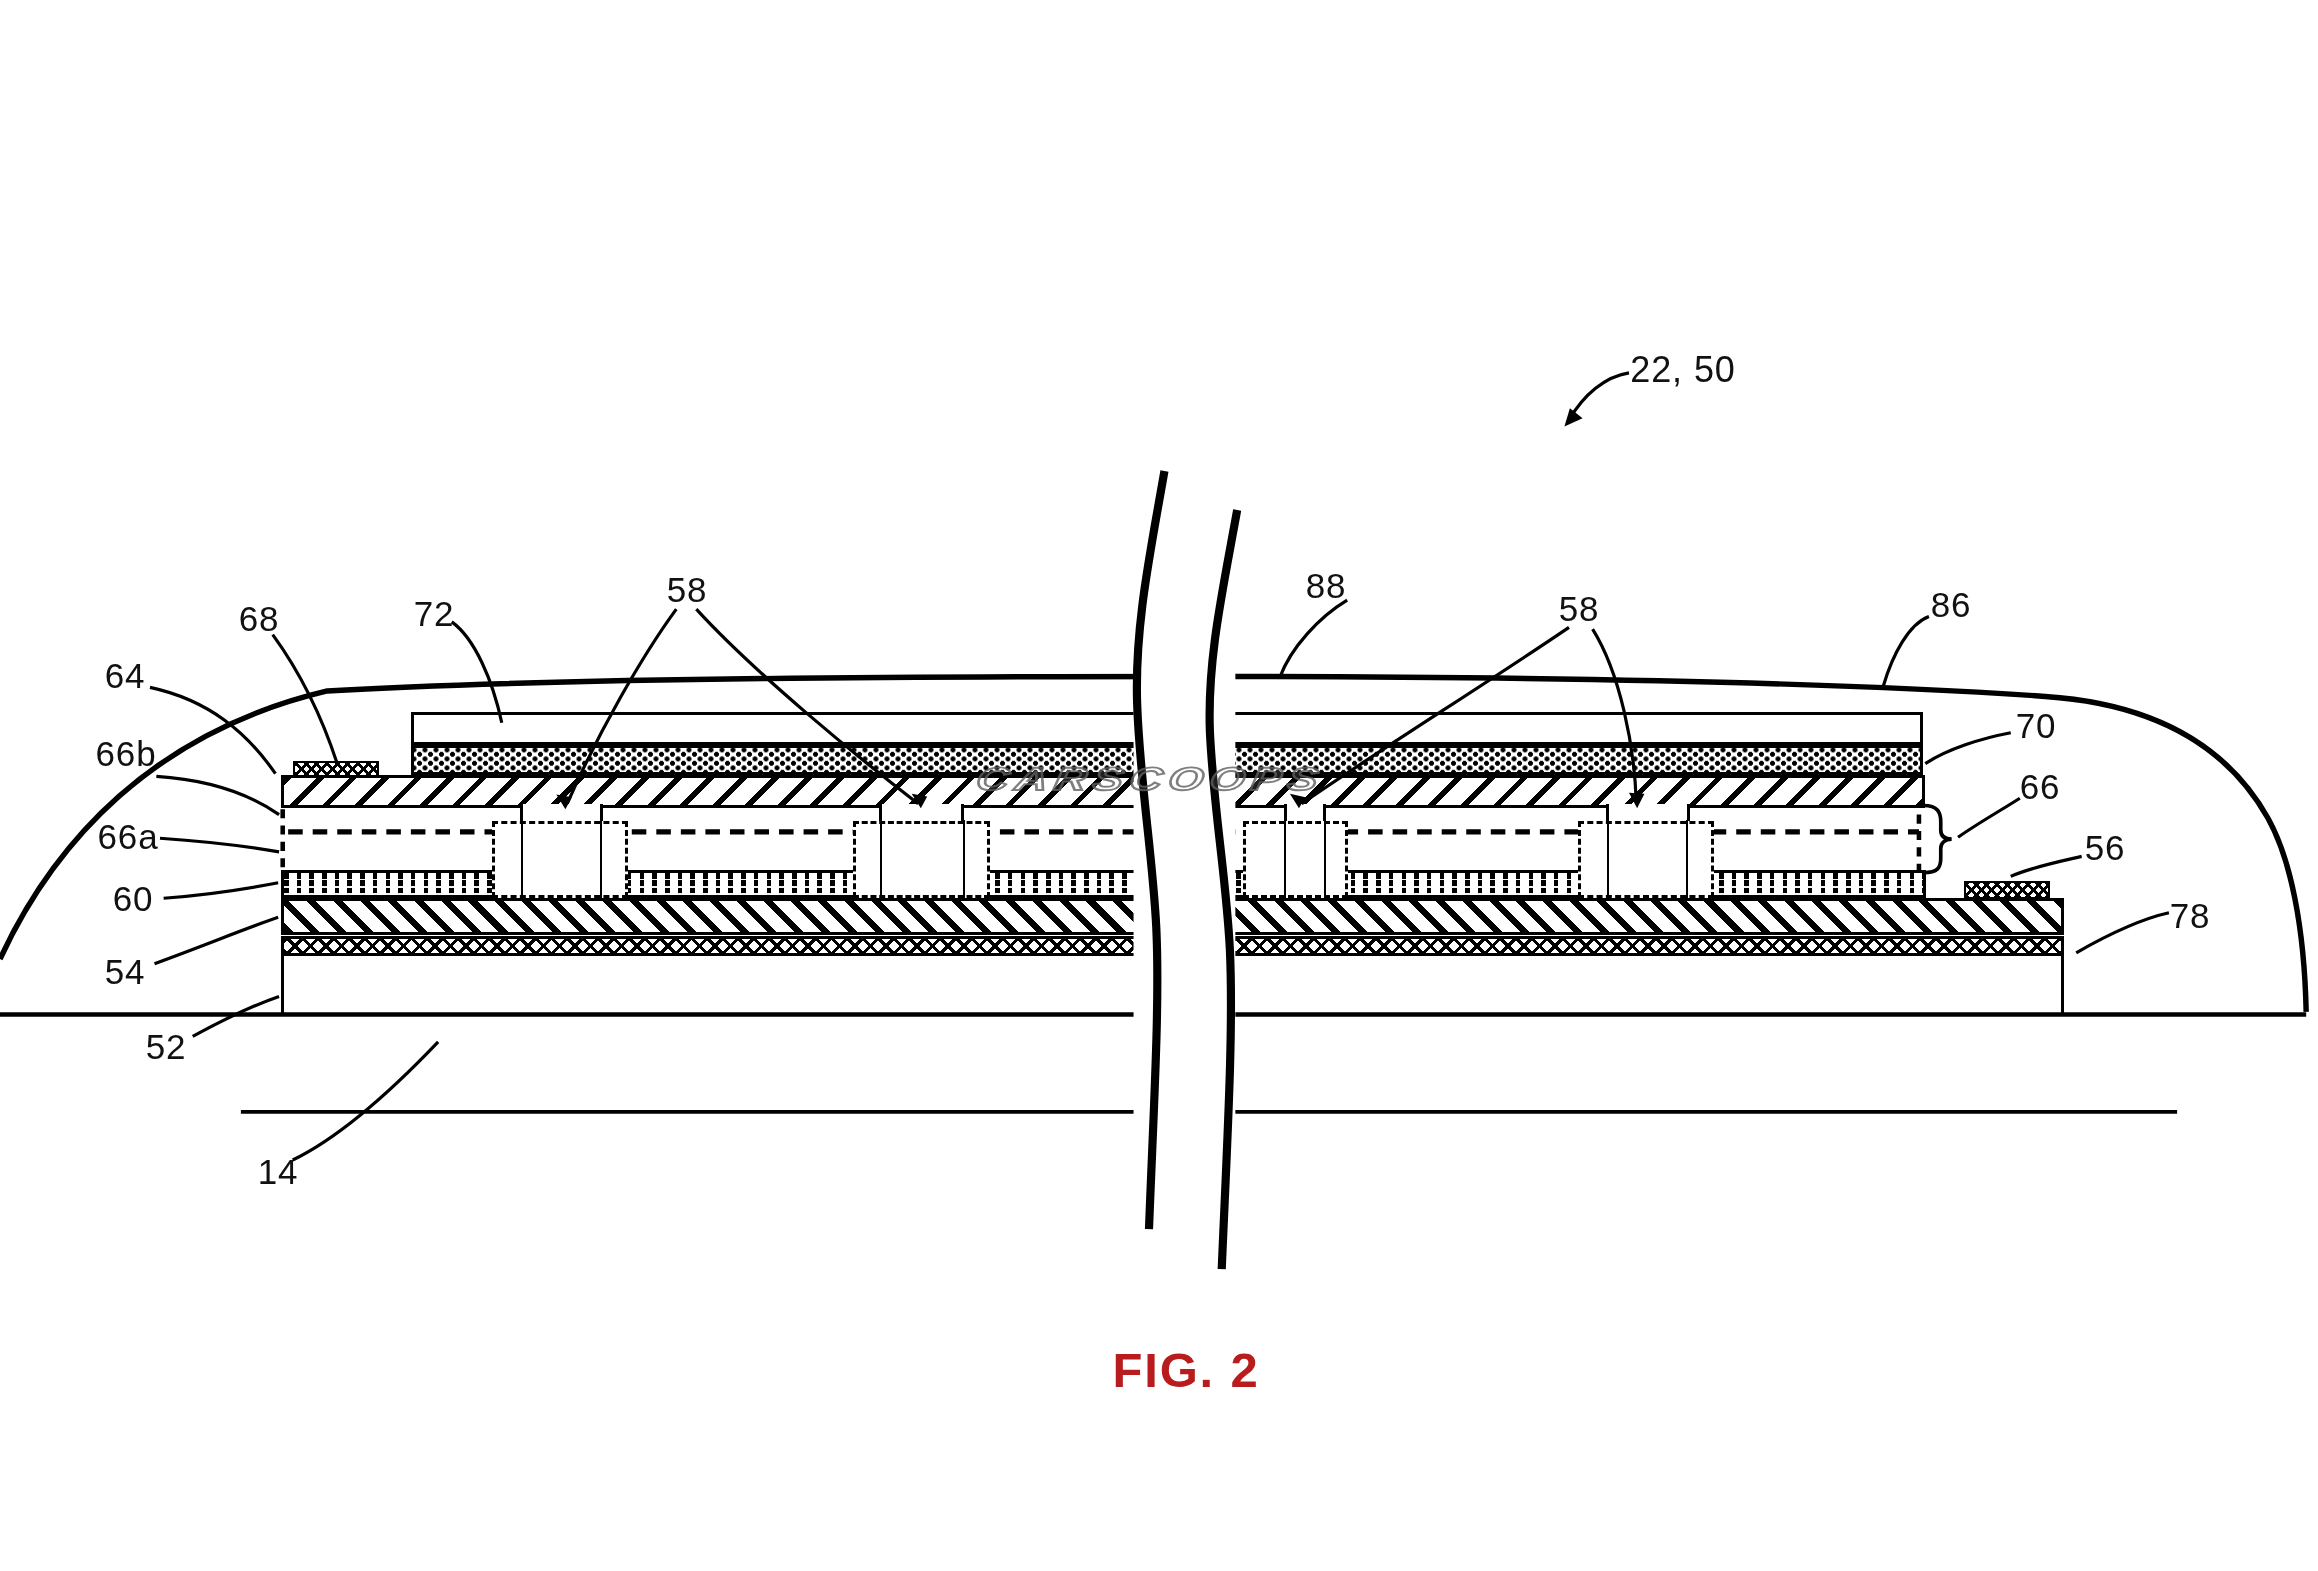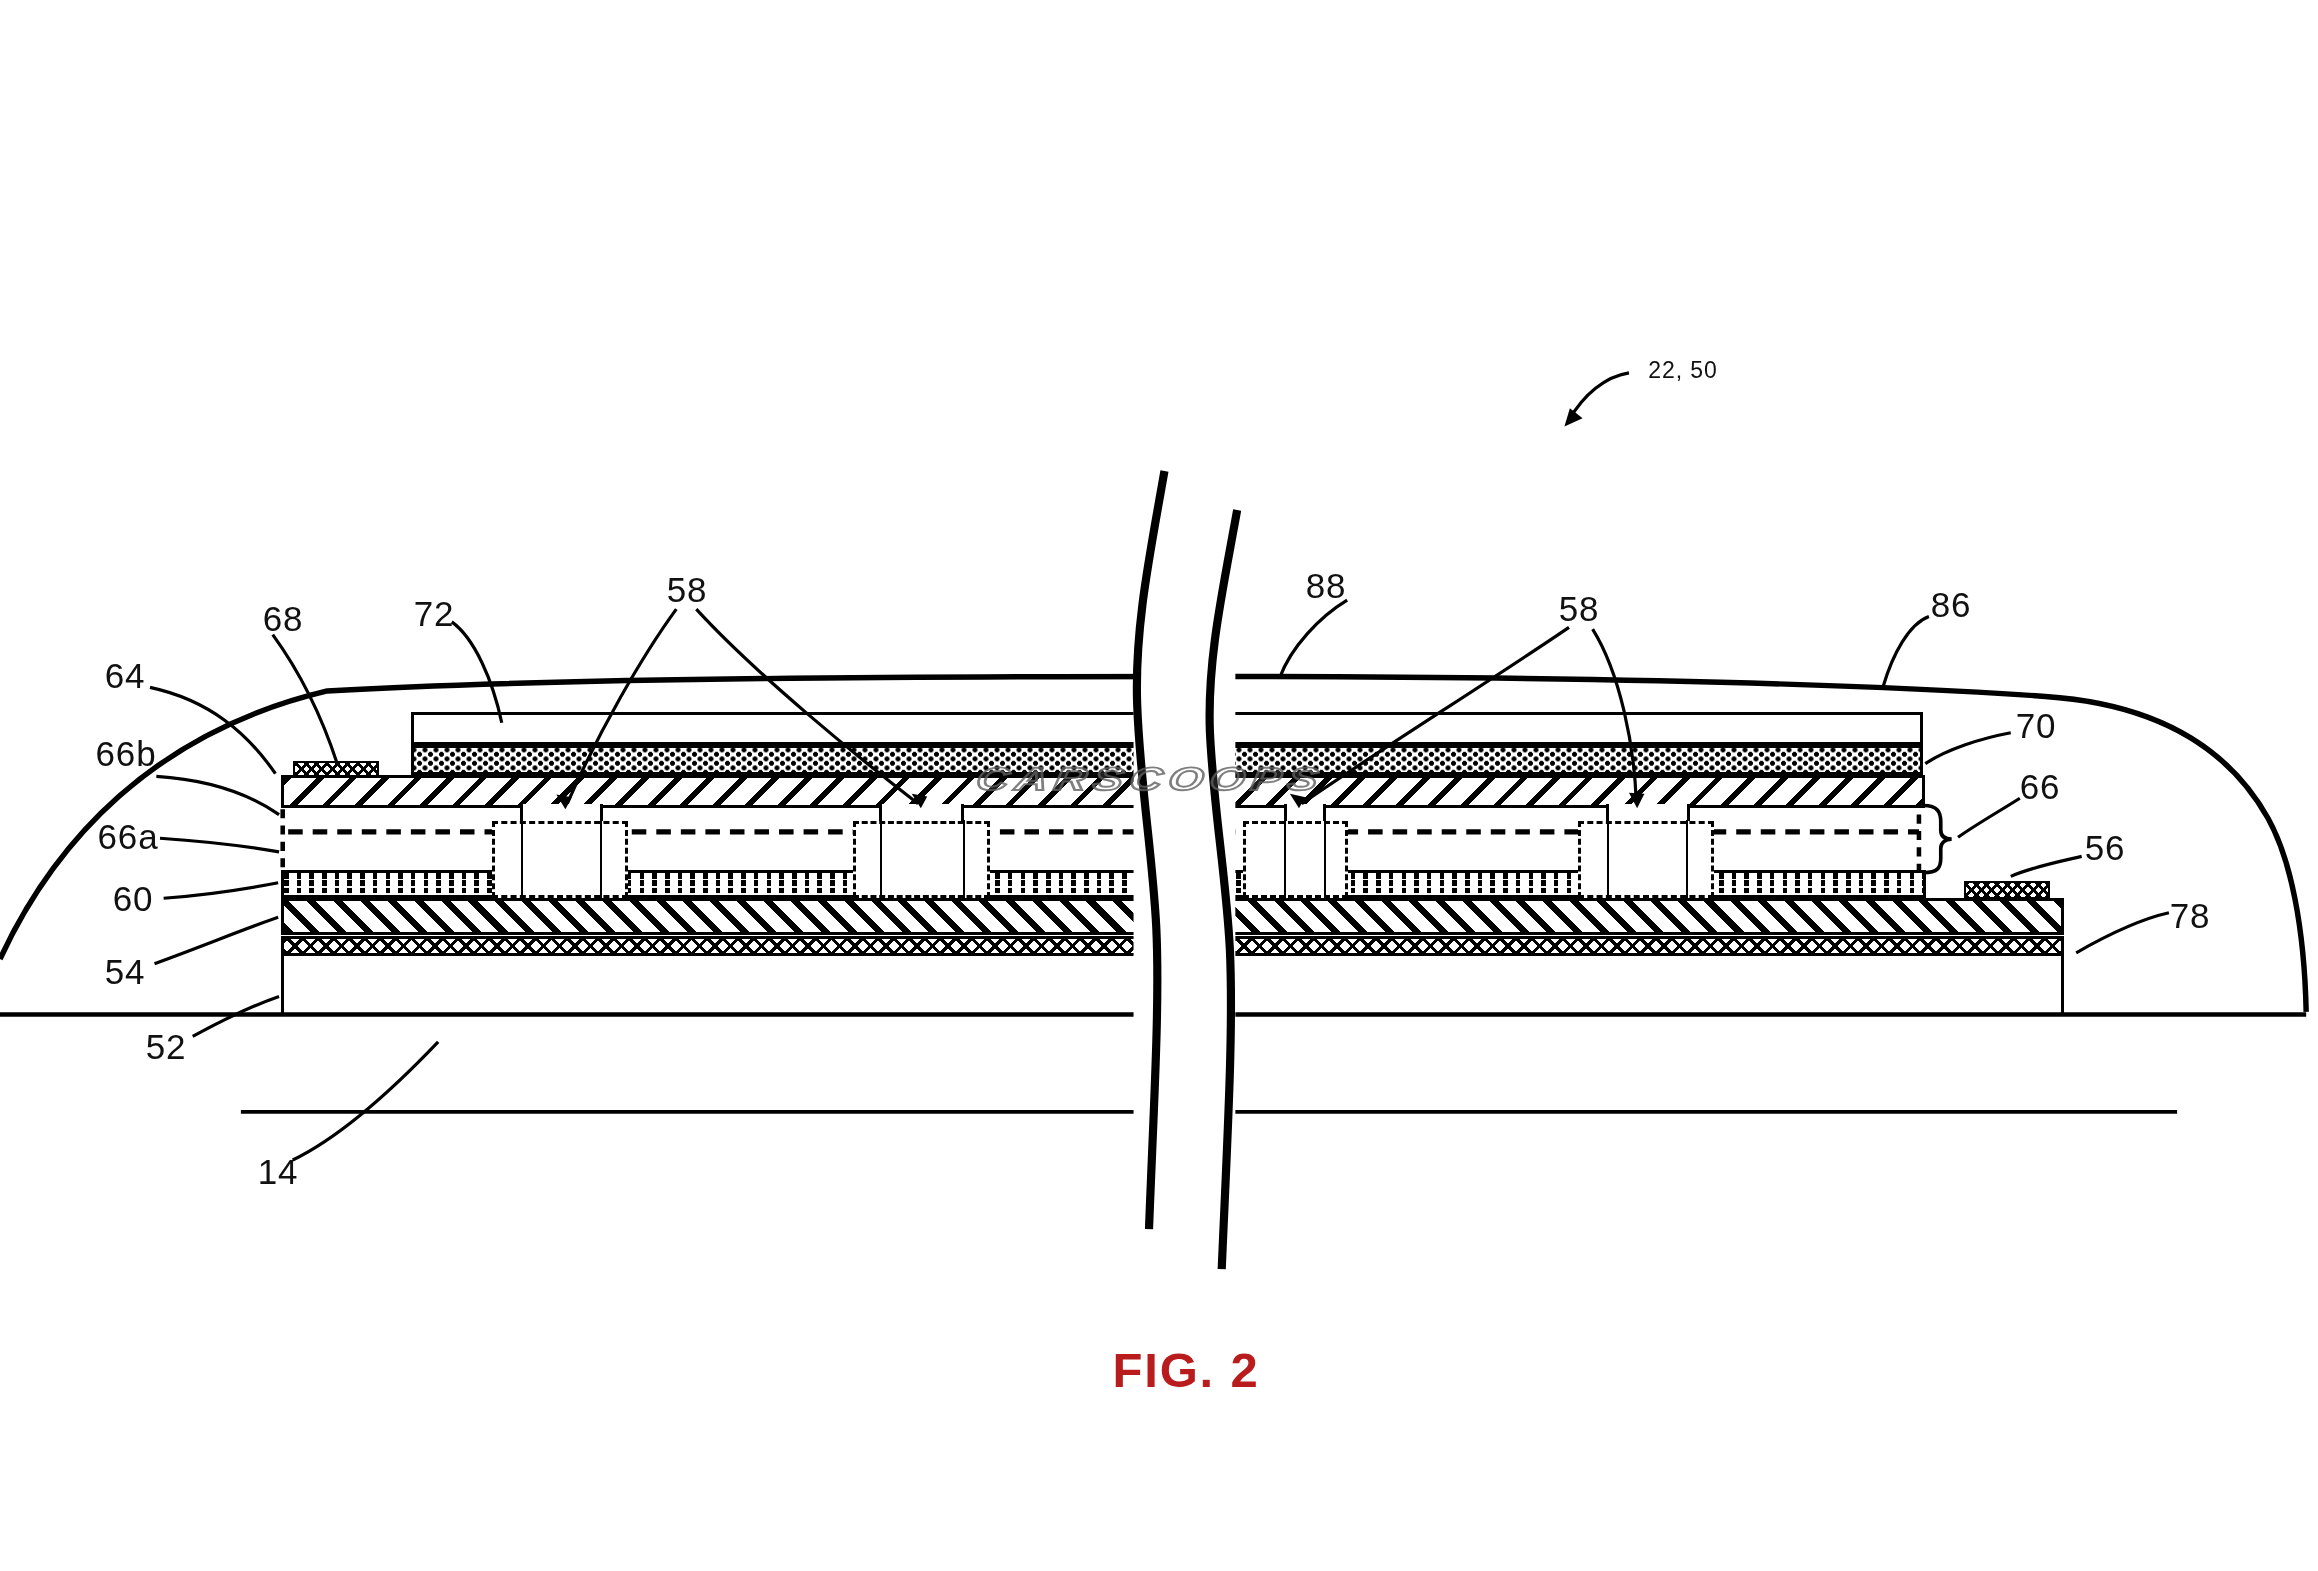--- a/index.html
+++ b/index.html
@@ -149,22 +149,22 @@
 
     <g fill="#000" stroke="none">
       <polygon points="622,890 612,874 629,877"></polygon>
       <polygon points="1013,889 1003,873 1020,876"></polygon>
       <polygon points="1429,889 1419,873 1436,877"></polygon>
       <polygon points="1801,889 1792,872 1809,873"></polygon>
       <polygon points="1721,469 1727,449 1741,460"></polygon>
     </g>
   </svg>
 
-  <div class="reflabel" style="left:1683px;top:370px;font-size:23px;">22, 50</div>
-  <div class="reflabel" style="left:259px;top:619px;margin-left:24px;">68</div>
+  <div class="reflabel" style="left:1683px;top:370px;font-size:36px;">22, 50</div>
+  <div class="reflabel" style="left:259px;top:619px;">68</div>
   <div class="reflabel" style="left:434px;top:608px;margin-top:6px;">72</div>
   <div class="reflabel" style="left:687px;top:590px;">58</div>
   <div class="reflabel" style="left:1326px;top:586px;">88</div>
   <div class="reflabel" style="left:1579px;top:609px;">58</div>
   <div class="reflabel" style="left:1951px;top:605px;">86</div>
   <div class="reflabel" style="left:125px;top:676px;">64</div>
   <div class="reflabel" style="left:2036px;top:726px;">70</div>
   <div class="reflabel" style="left:126px;top:754px;">66b</div>
   <div class="reflabel" style="left:2040px;top:787px;">66</div>
   <div class="reflabel" style="left:128px;top:837px;">66a</div>

